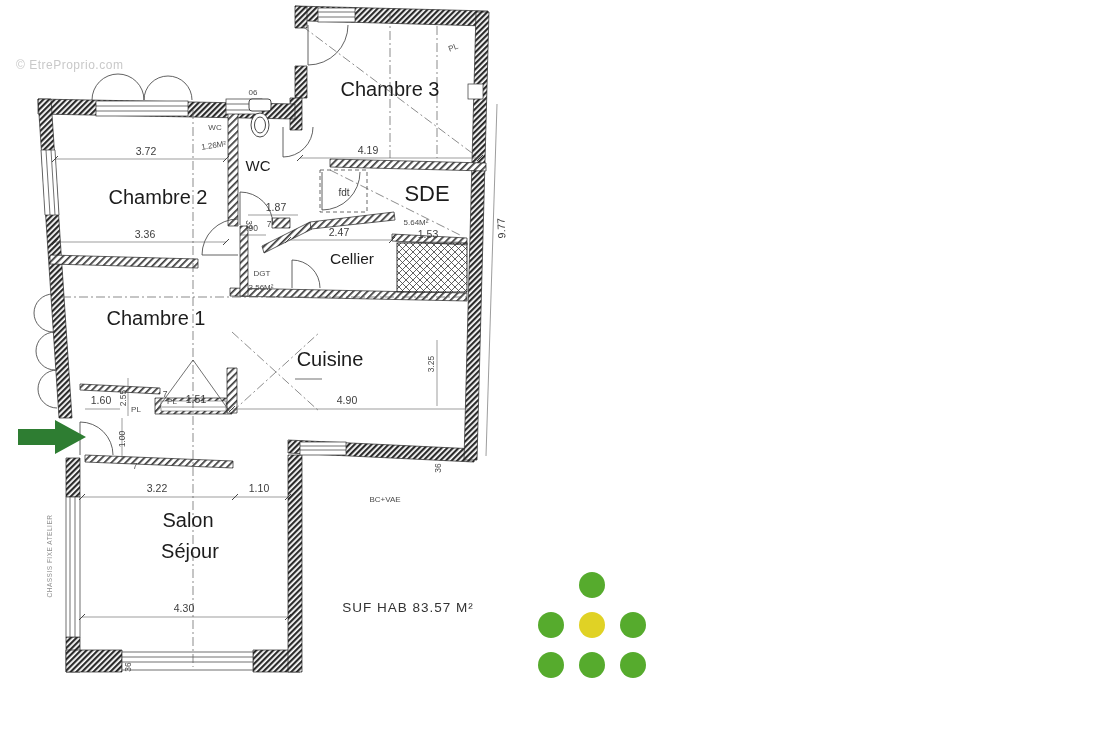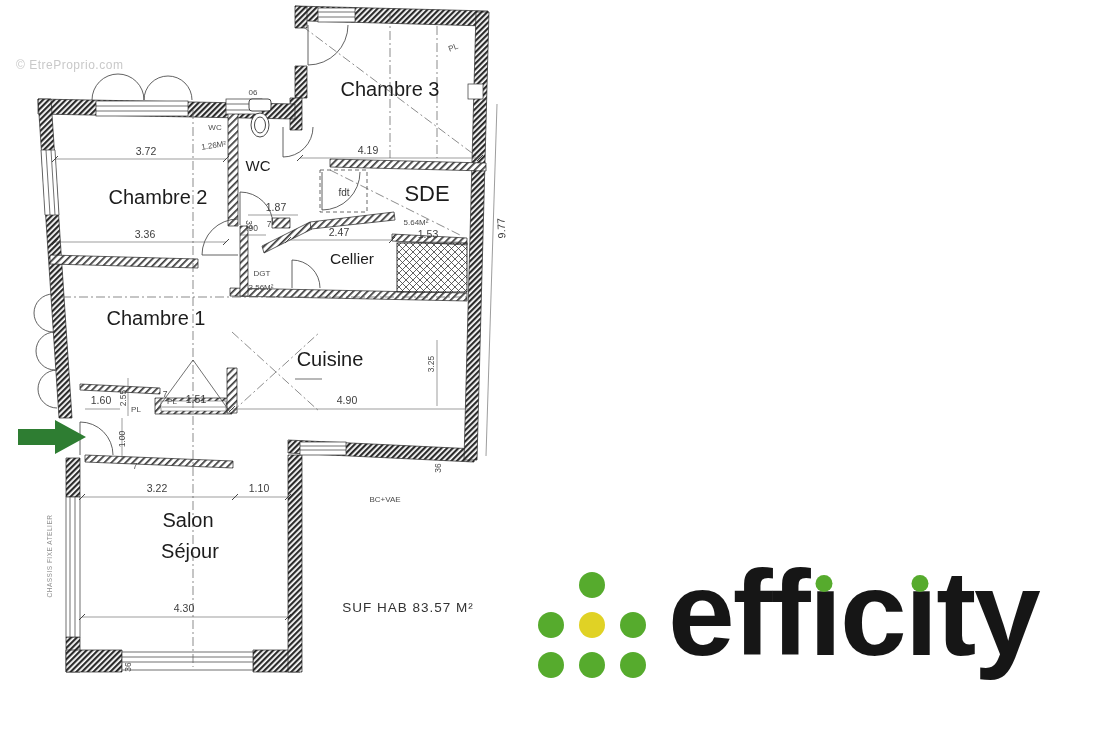--- a/index.html
+++ b/index.html
@@ -246,14 +246,13 @@
 <div id="logo">
   <svg width="120" height="120" style="position:absolute;left:0;top:3px;" viewBox="0 0 120 120">
     <circle class="dot-green" cx="59" cy="20" r="13" fill="#56ab2d"></circle>
     <circle class="dot-green" cx="18" cy="60" r="13" fill="#56ab2d"></circle>
     <circle class="dot-yellow" cx="59" cy="60" r="13" fill="#e0d225"></circle>
     <circle class="dot-green" cx="100" cy="60" r="13" fill="#56ab2d"></circle>
     <circle class="dot-green" cx="18" cy="100" r="13" fill="#56ab2d"></circle>
     <circle class="dot-green" cx="59" cy="100" r="13" fill="#56ab2d"></circle>
     <circle class="dot-green" cx="100" cy="100" r="13" fill="#56ab2d"></circle>
   </svg>
-  <div id="wordmark" style="color: rgb(22, 22, 22);"><span>e</span><span>f</span><span>f</span><span class="i-letter"><span class="i-dot" style="background: rgb(86, 171, 45);"></span>ı</span><span>c</span><span class="i-letter"><span class="i-dot" style="background: rgb(86, 171, 45);"></span>ı</span><span>t</span><span>y</span></div>
 </div>
 
 </body></html>

